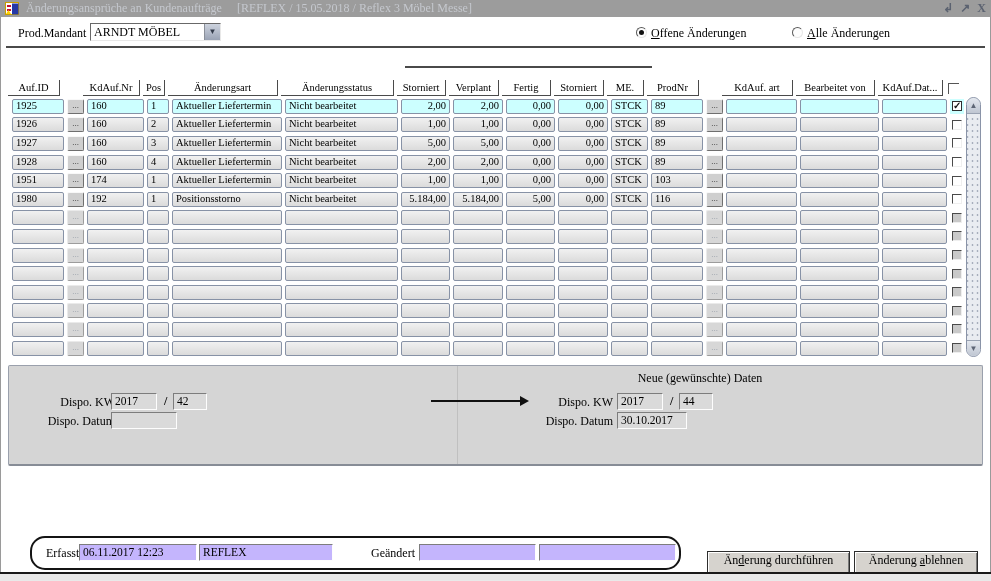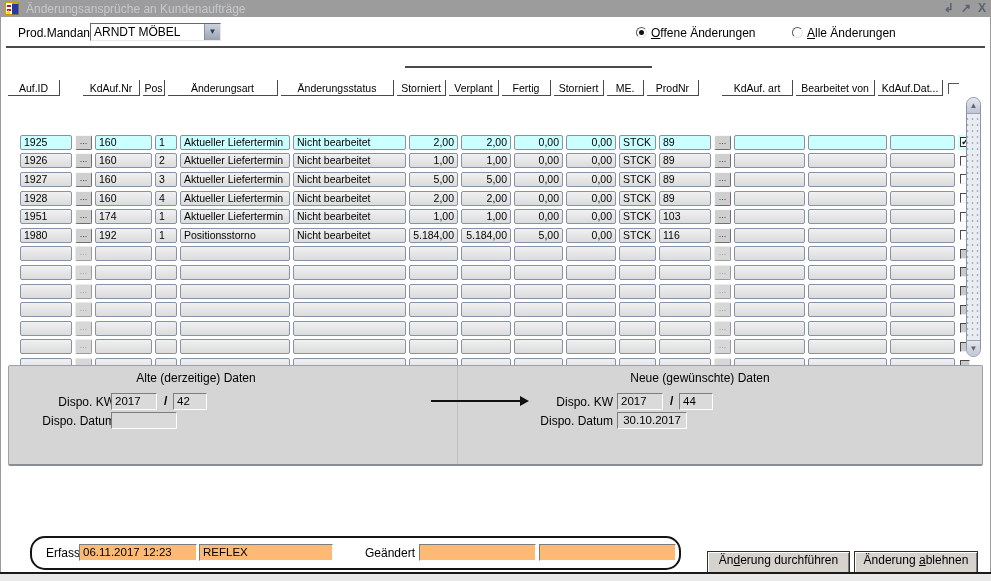--- a/index.html
+++ b/index.html
@@ -1,17 +1,17 @@
 <!DOCTYPE html>
 <html><head>
 <meta charset="utf-8">
 <style>
   html,body{margin:0;padding:0;background:#fff;}
   .window{position:relative;width:991px;height:581px;background:#fff;
-    font-family:Liberation Sans, sans-serif;color:#000;overflow:hidden;
+    font-family:Liberation Serif, serif;color:#000;overflow:hidden;
     box-shadow:inset 1px 0 0 #9a9a9a, inset -1px 0 0 #9a9a9a;}
   
   .titlebar{position:absolute;left:0;top:0;width:991px;height:17px;background:#9c9c9c;
     display:flex;align-items:center;padding:0 5px;box-sizing:border-box;gap:5px;}
   .title-text{color:#c5c8ce;font-size:12px;white-space:nowrap;}
   .title-bracket{color:#c5c8ce;font-size:12px;white-space:nowrap;margin-left:10px;}
   .win-controls{margin-left:auto;display:flex;gap:7px;color:#5b6270;font-weight:bold;font-size:12px;line-height:15px;}
   .win-controls span{cursor:default;}
   
   .lbl{position:absolute;font-size:12px;white-space:nowrap;}
@@ -28,21 +28,21 @@
   .rule-top{position:absolute;left:6px;top:46px;width:979px;height:2px;background:#4a4a4a;}
   .menge-label{position:absolute;left:405px;top:50px;width:247px;text-align:center;font-size:12px;}
   .menge-underline{position:absolute;left:405px;top:66px;width:247px;height:2px;background:#4a4a4a;}
   
   .hrow{position:absolute;left:8px;top:80px;display:flex;column-gap:3px;height:16px;}
   .hcell{font-size:10.5px;text-align:center;border-bottom:1px solid #4a4a4a;border-right:1px solid #4a4a4a;
     box-sizing:border-box;padding-top:2px;white-space:nowrap;overflow:hidden;}
   .hspacer{box-sizing:border-box;}
   .hcheck{display:flex;justify-content:center;}
   .hcheck-mark{width:10px;height:10px;border-top:1px solid #555;border-left:1px solid #555;margin-top:3px;}
-  .gbody{position:absolute;left:20px;top:97px;margin-top:36px;}
+  .gbody{position:absolute;left:12px;top:97px;}
   .grow{display:flex;column-gap:3px;height:18.6px;align-items:center;}
   .cell{height:15px;box-sizing:border-box;font-size:10.5px;line-height:12.5px;padding:0 3px;
     overflow:hidden;white-space:nowrap;}
   .fld{border:1px solid #8792a6;border-radius:2px;background:linear-gradient(180deg,#f1f1f1,#dbdbdb);}
   .sel .fld{background:#ccffff;}
   .num{text-align:right;}
   .dot{width:17px;padding:0;border:1px solid;border-color:#f8f8f8 #6f6f6f #6f6f6f #f8f8f8;background:#cfcfcf;
     color:#333;font-size:9px;line-height:11px;text-align:center;border-radius:2px;}
   .empty .dot{color:#99a0aa;border-color:#eaeaea #9c9c9c #9c9c9c #eaeaea;background:#d7d7d7;}
   .cbwrap{width:14px;height:15px;display:flex;justify-content:center;align-items:center;}
@@ -73,21 +73,21 @@
     border:1px solid;border-color:#7d7d7d #fdfdfd #fdfdfd #7d7d7d;white-space:nowrap;overflow:hidden;}
   .arrow-line{position:absolute;left:422px;top:34px;width:92px;height:2px;background:#111;}
   .arrow-head{position:absolute;left:511px;top:30px;width:0;height:0;
     border-left:9px solid #111;border-top:5px solid transparent;border-bottom:5px solid transparent;}
   .t-right{text-align:right;}
   .t-center{text-align:center;}
   
   .fgroup{position:absolute;left:30px;top:536px;width:651px;height:34px;box-sizing:border-box;
     border:2px solid #141414;border-radius:15px;}
   .fgroup .flbl{position:absolute;font-size:12px;white-space:nowrap;}
-  .fgroup .sunken{background:#fdba74;}
+  .fgroup .sunken{background:#c4b5fd;}
   
   .btn{position:absolute;top:551px;height:29px;box-sizing:border-box;background:#d6d3ce;
     border:1px solid #2e2e2e;box-shadow:inset 1px 1px 0 #fff, inset -1px -1px 0 #7a7a7a;
     font-size:12px;text-align:center;line-height:17px;white-space:nowrap;cursor:default;}
   .btn-apply{left:707px;width:143px;}
   .btn-reject{left:854px;width:124px;}
   
   .bottom-line{position:absolute;left:0;top:572px;width:991px;height:2px;background:#1a1a1a;}
   .bottom-strip{position:absolute;left:0;top:574px;width:991px;height:7px;background:#e9e9e9;}
 </style>
@@ -98,20 +98,21 @@
 
   <div class="titlebar">
     <svg width="16" height="14" aria-hidden="true">
       <rect x="0.5" y="0.5" width="13" height="12" fill="#ffffff" stroke="#caa000"></rect>
       <rect x="7" y="1.5" width="6.5" height="11" fill="#2438a6"></rect>
       <rect x="2" y="3" width="4" height="2" fill="#c8102e"></rect>
       <rect x="2" y="7" width="4" height="2" fill="#c8102e"></rect>
       <path d="M1 12 L6 12 L3.5 8 Z" fill="#ffd200"></path>
     </svg>
     <span class="title-text">Änderungsansprüche an Kundenaufträge</span>
+    <span class="title-bracket">[REFLEX / 15.05.2018 / Reflex 3 Möbel Messe]</span>
     <span class="win-controls">
       <span>↲</span>
       <span>↗</span>
       <span>X</span>
     </span>
   </div>
 
   <span class="lbl" style="left:18px;top:26px;">Prod.Mandant</span>
   <div class="combo">
     <span class="combo-value">ARNDT MÖBEL</span>
@@ -459,38 +460,37 @@
 
   <div class="scrollbar">
     <div class="sb-btn sb-up">▲</div>
     <div class="sb-track"></div>
     <div class="sb-btn sb-down">▼</div>
   </div>
 
   <div class="panel">
     <div class="panel-seam"></div>
 
-    <div class="plbl t-center" style="left:87px;top:5px;width:200px;">Alte (derzeitige) Daten</div>
     <div class="plbl t-right" style="left:32px;top:29px;width:74px;">Dispo. KW</div>
     <div class="sunken" style="left:102px;top:27px;width:46px;">2017</div>
     <div class="plbl" style="left:155px;top:28px;font-weight:bold;">/</div>
     <div class="sunken" style="left:164px;top:27px;width:34px;">42</div>
     <div class="plbl t-right" style="left:20px;top:48px;width:86px;">Dispo. Datum</div>
     <div class="sunken" style="left:102px;top:46px;width:66px;"></div>
 
     <div class="arrow-line"></div>
     <div class="arrow-head"></div>
 
     <div class="plbl t-center" style="left:591px;top:5px;width:200px;">Neue (gewünschte) Daten</div>
     <div class="plbl t-right" style="left:538px;top:29px;width:66px;">Dispo. KW</div>
     <div class="sunken" style="left:608px;top:27px;width:46px;">2017</div>
     <div class="plbl" style="left:661px;top:28px;font-weight:bold;">/</div>
     <div class="sunken" style="left:670px;top:27px;width:34px;">44</div>
     <div class="plbl t-right" style="left:526px;top:48px;width:78px;">Dispo. Datum</div>
-    <div class="sunken" style="left:608px;top:46px;width:70px;text-align:center;">30.10.2017</div>
+    <div class="sunken" style="left:608px;top:46px;width:70px;">30.10.2017</div>
   </div>
 
   <div class="fgroup">
     <span class="flbl" style="left:14px;top:8px;">Erfasst</span>
     <div class="sunken" style="left:47px;top:6px;width:118px;">06.11.2017 12:23</div>
     <div class="sunken" style="left:167px;top:6px;width:134px;">REFLEX</div>
     <span class="flbl t-right" style="left:328px;top:8px;width:55px;display:inline-block;">Geändert</span>
     <div class="sunken" style="left:387px;top:6px;width:117px;"></div>
     <div class="sunken" style="left:507px;top:6px;width:137px;"></div>
   </div>

